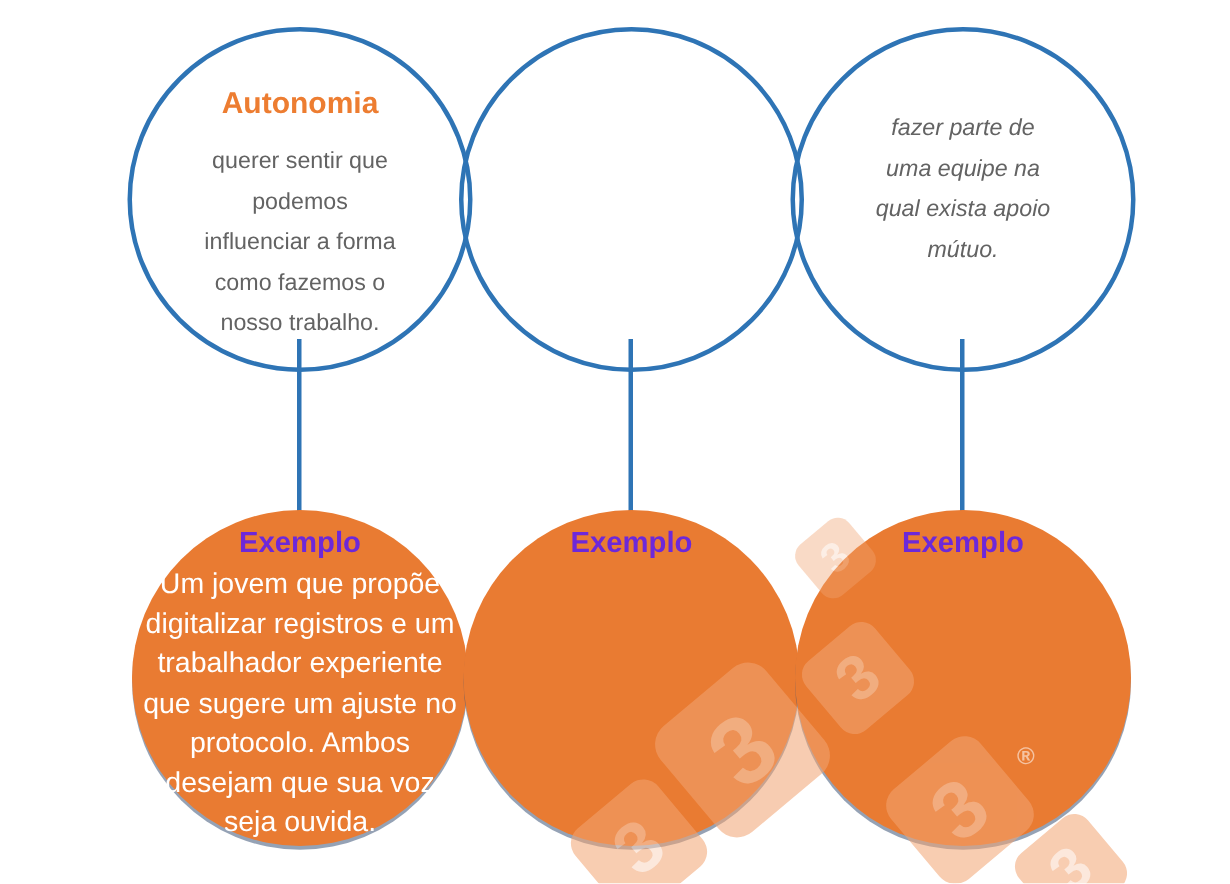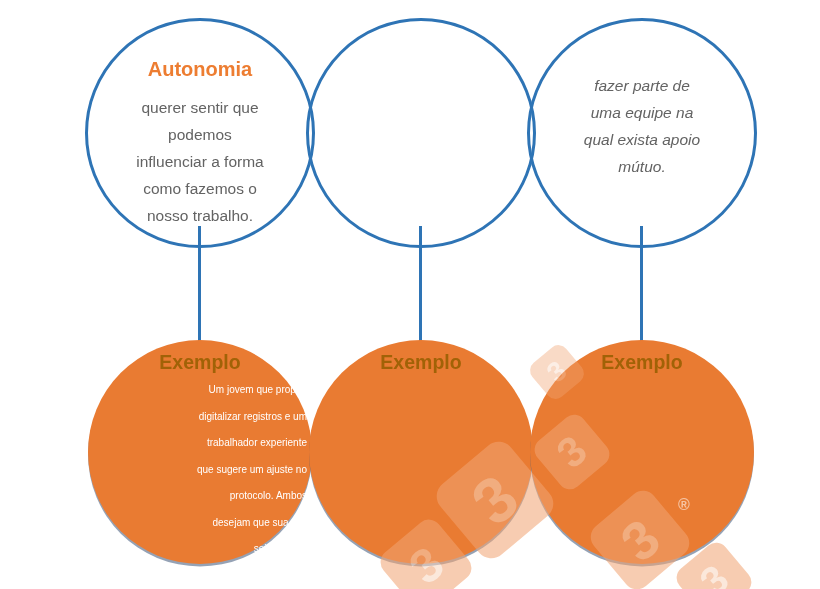--- a/index.html
+++ b/index.html
@@ -72,25 +72,25 @@
   .top-text.c3 .top-desc { margin-top:16px;font-style:italic; }
 
   
   .bottom-text {
     position:absolute; top:350px; width:214px; text-align:center; z-index:3;
   }
   .bottom-text.c1 { left:93px; }
   .bottom-text.c2 { left:314px; }
   .bottom-text.c3 { left:535px; }
   .bottom-title {
-    font-size:19.5px; font-weight:bold; color:#a16207; line-height:24px; margin:0;
+    font-size:19.5px; font-weight:bold; color:#6d28d9; line-height:24px; margin:0;
   }
   .bottom-desc {
-    font-size:10px; color:#ffffff; line-height:26.5px;
-    white-space:pre-line; margin-top:3px;text-align:right;
+    font-size:19px; color:#ffffff; line-height:26.5px;
+    white-space:pre-line; margin-top:3px;
   }
 </style>
 </head>
 <body>
 
 <div class="canvas">
 
   <div class="top-circle c1"></div>
   <div class="top-circle c2"></div>
   <div class="top-circle c3"></div>

